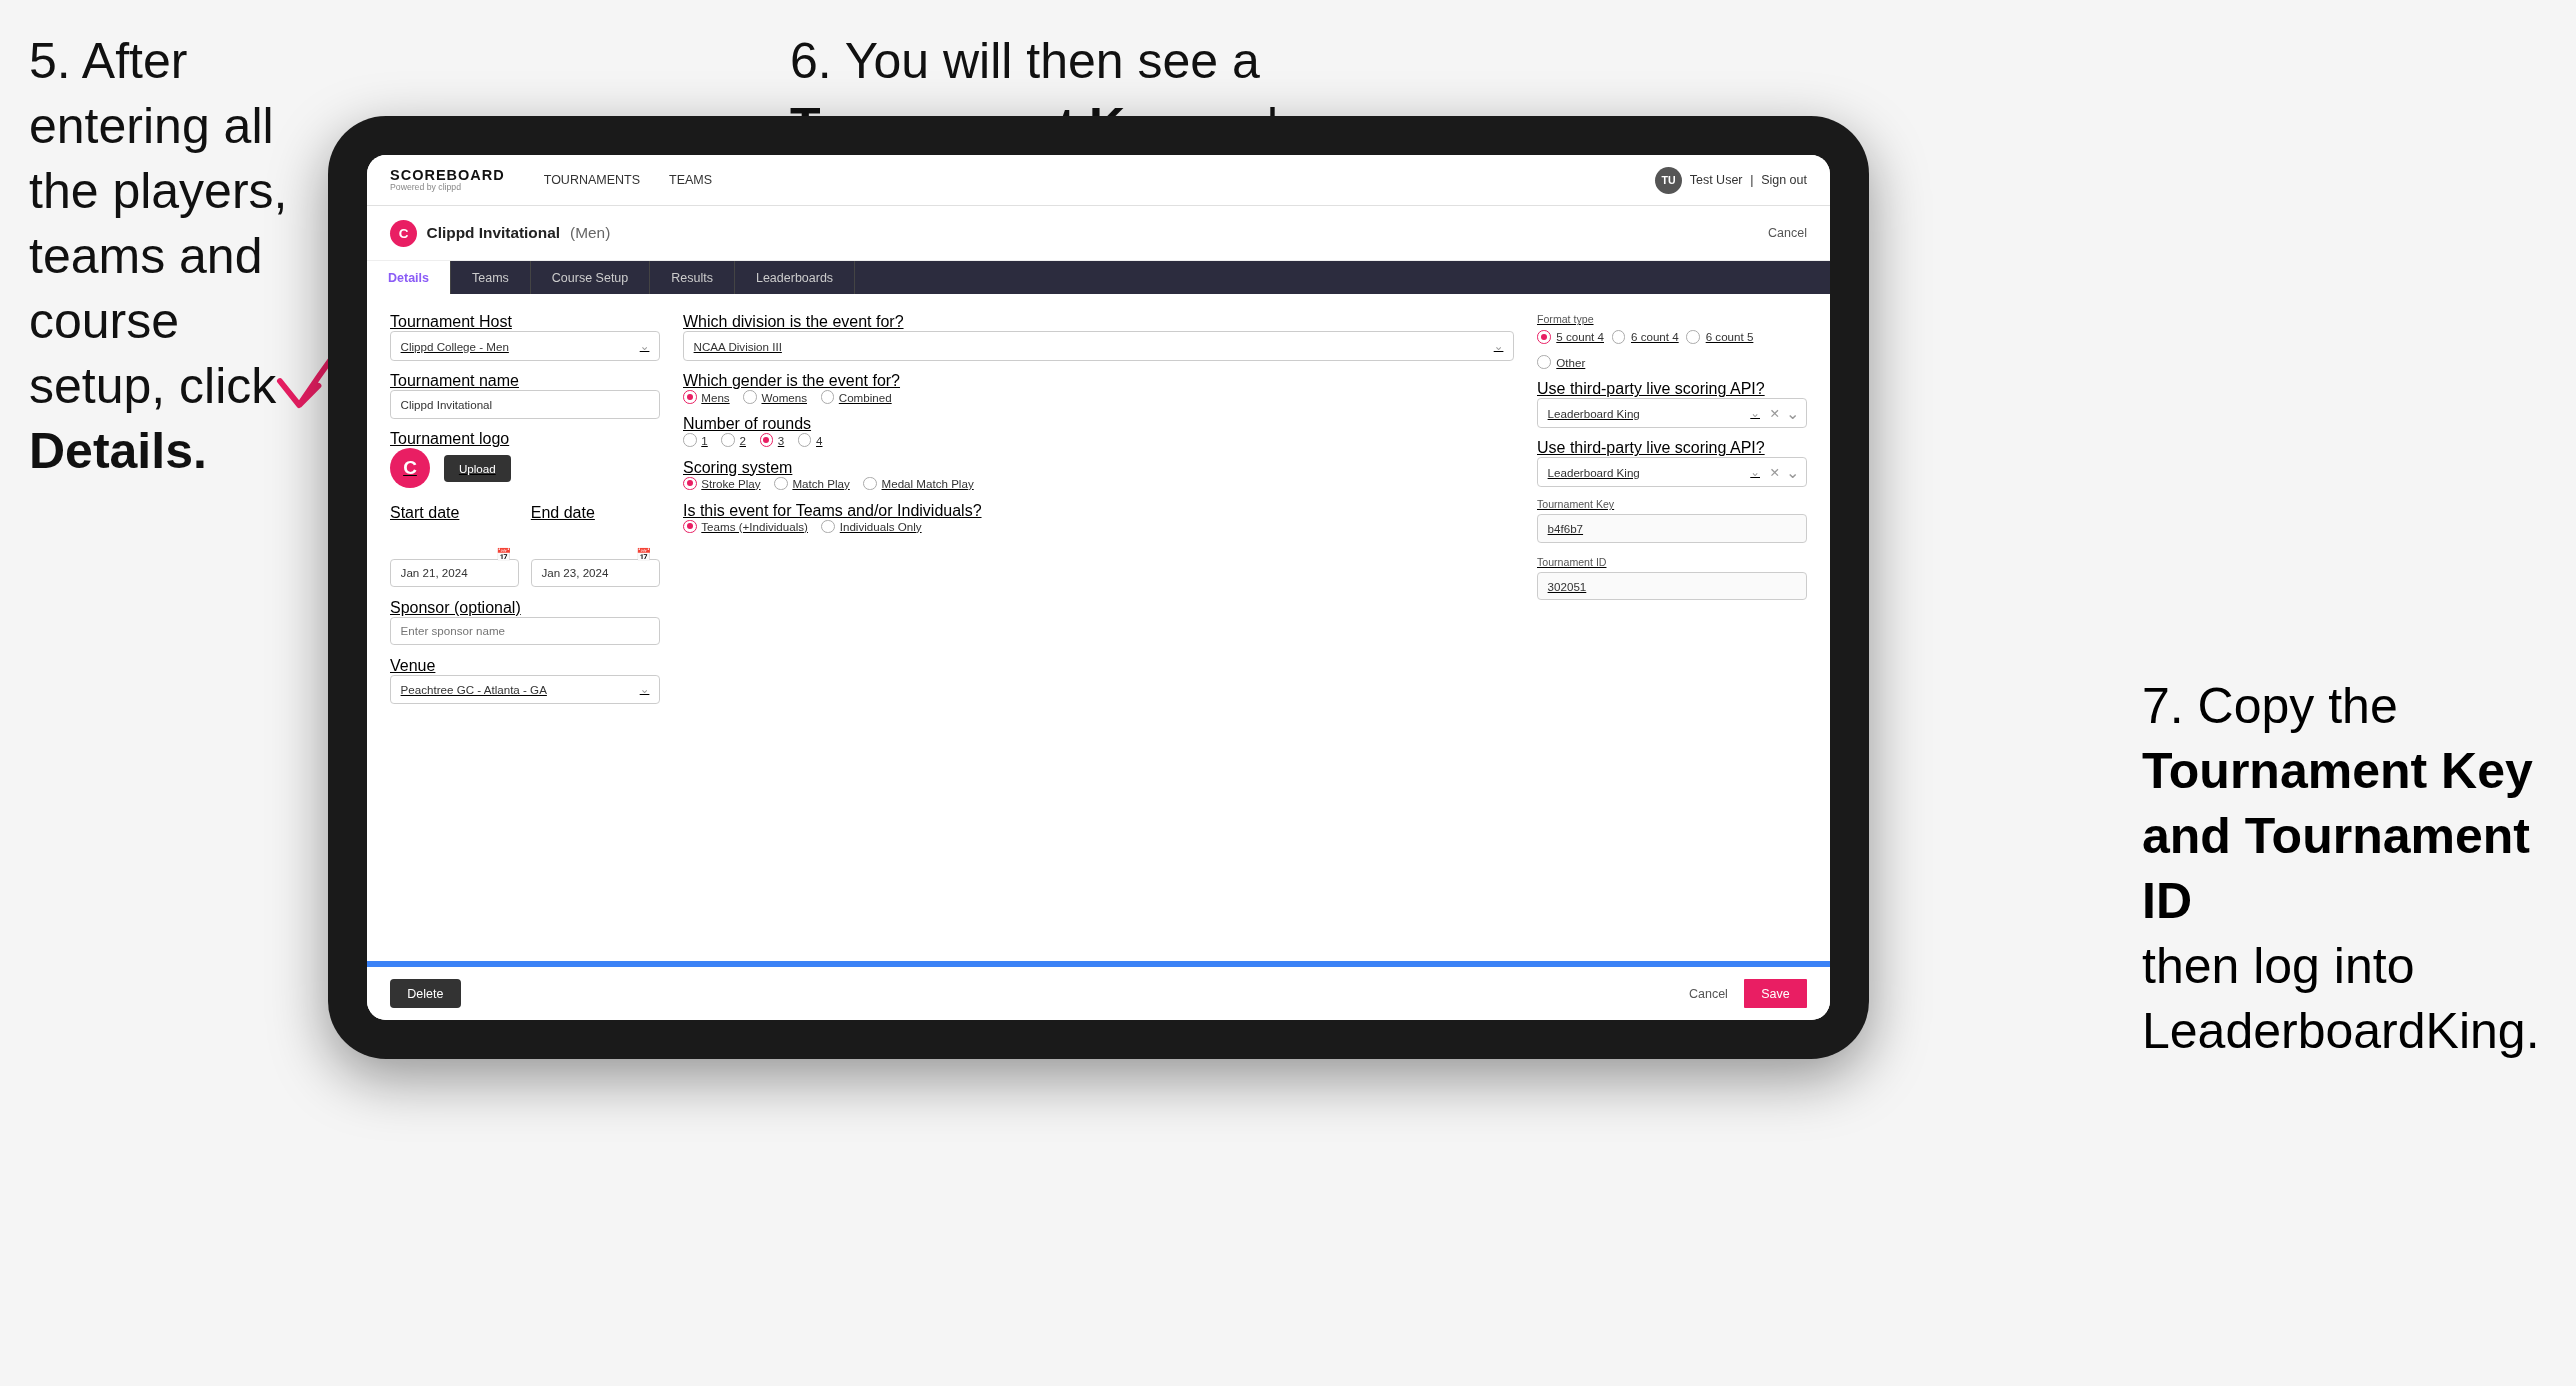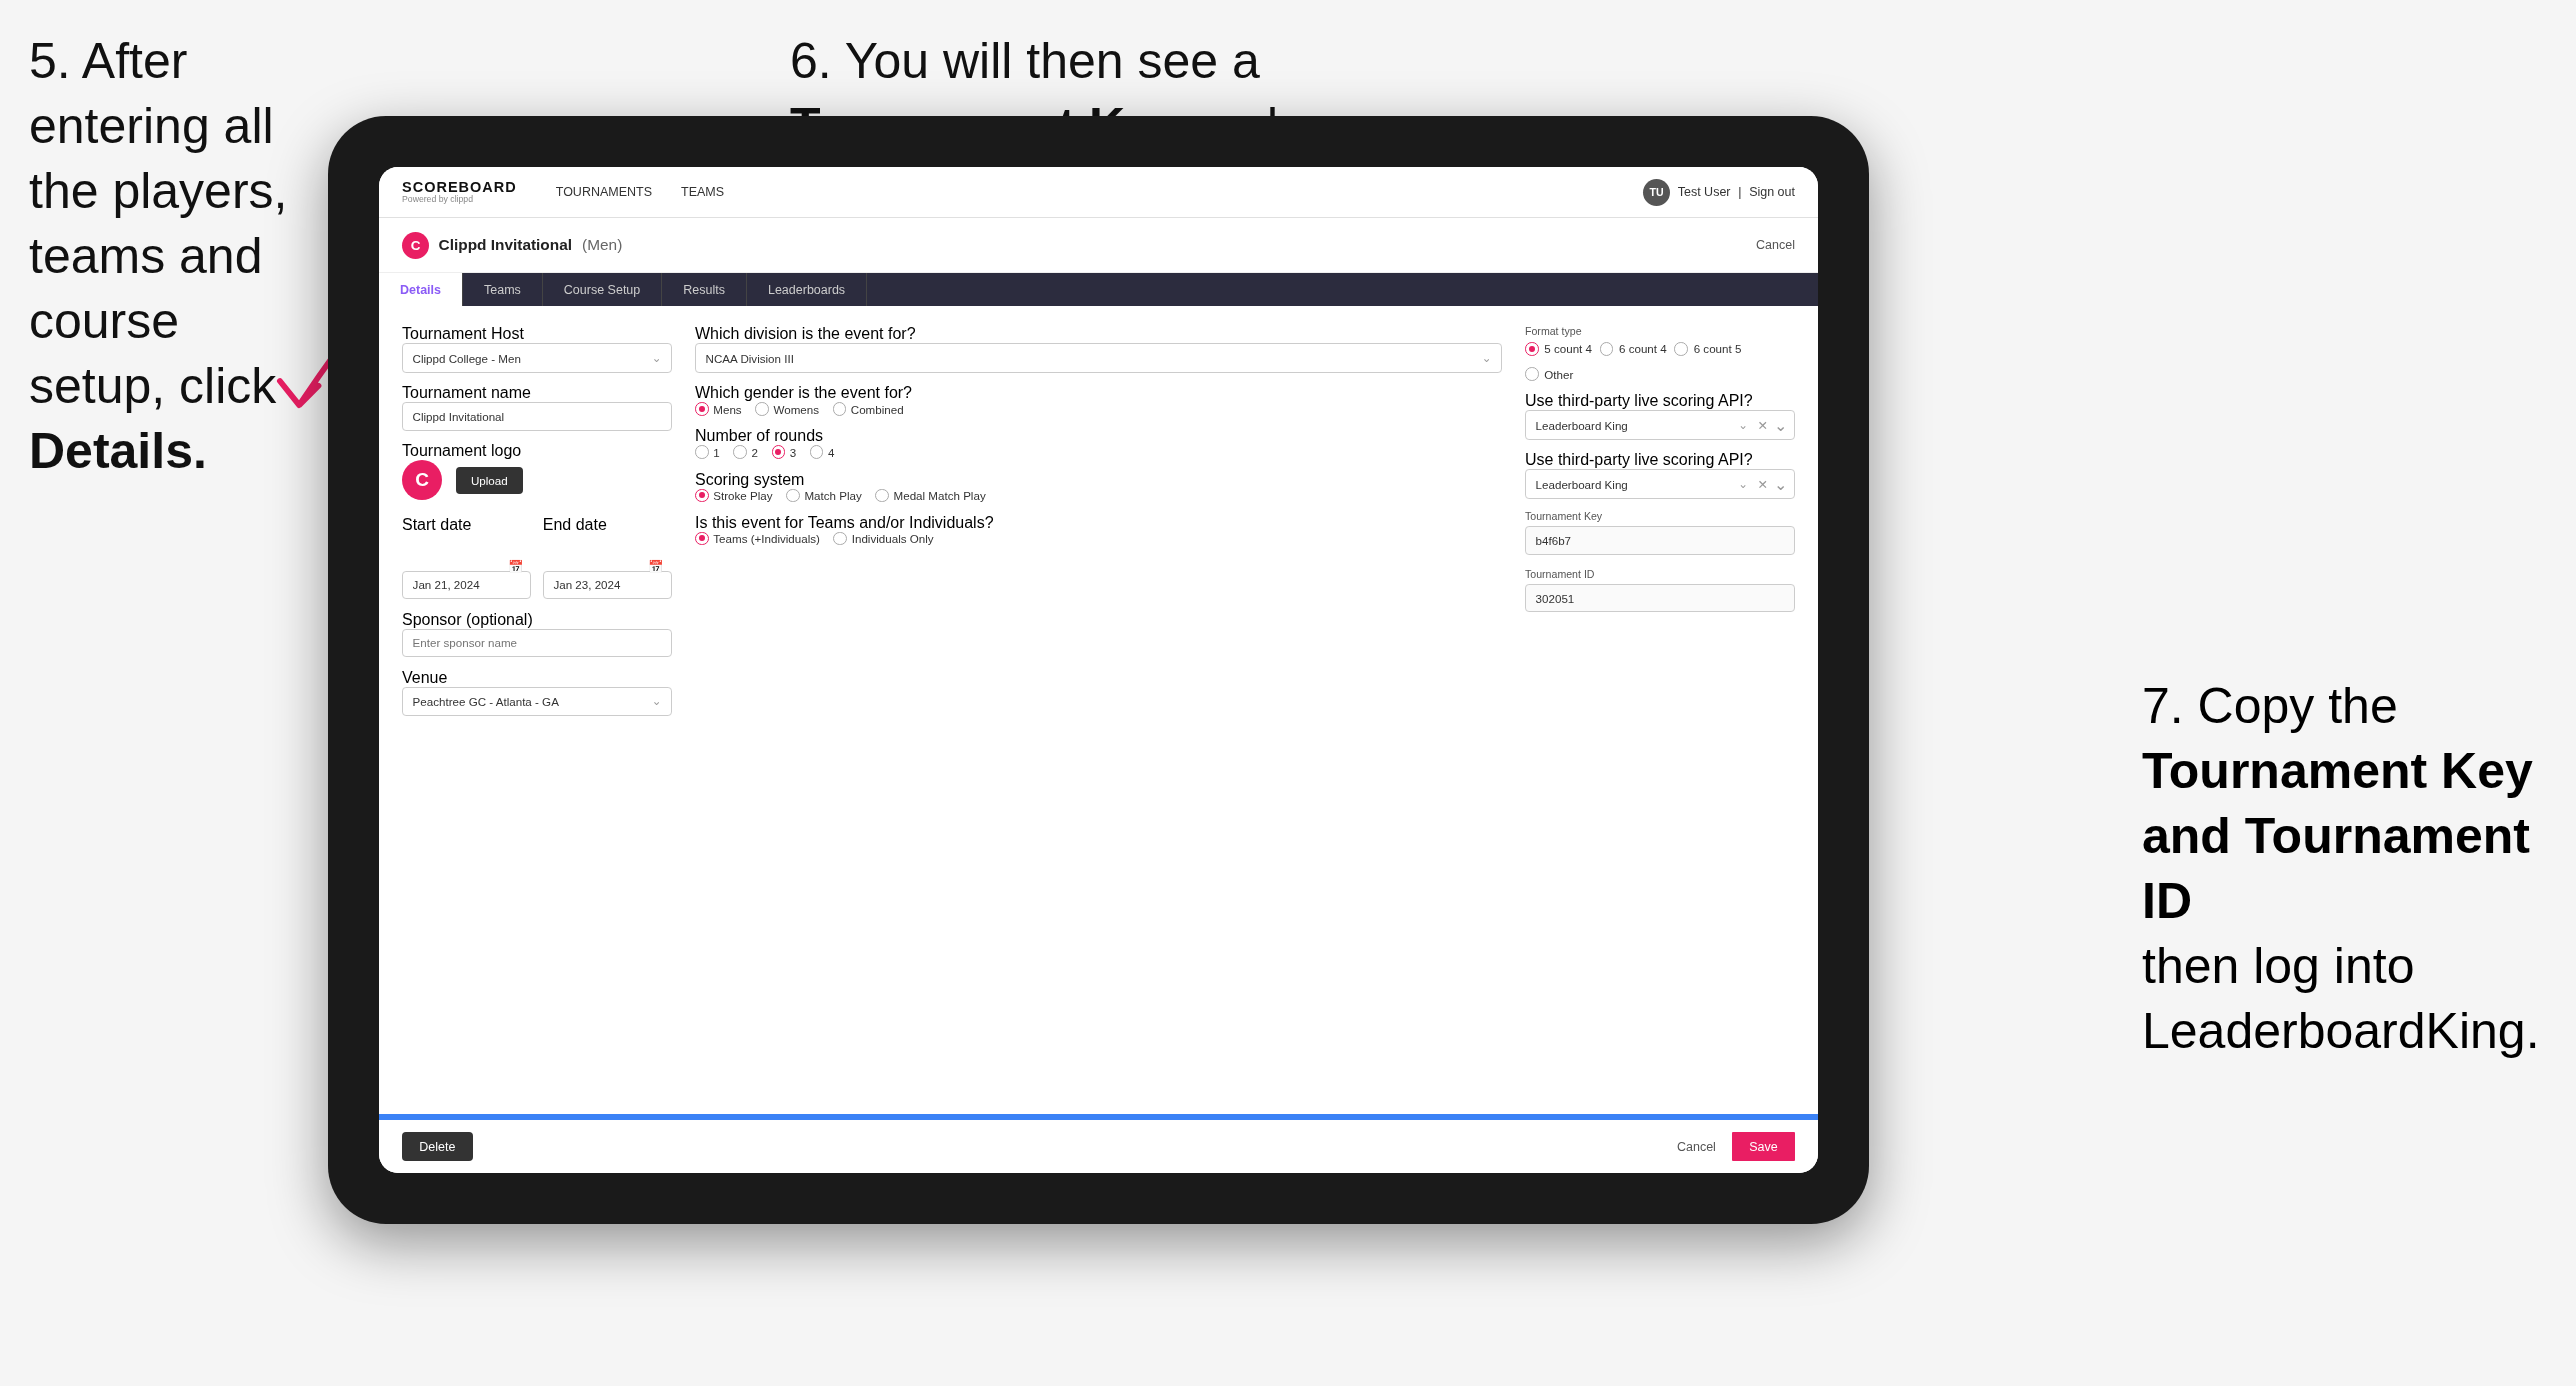--- a/index.html
+++ b/index.html
@@ -61,24 +61,24 @@
       width: 289px;
       height: 385px;
     }
 
     
     .tablet {
       position: absolute;
       top: 116px;
       left: 328px;
       width: 1541px;
-      height: 1108px;
+      height: 943px;
       background: #1a1a1a;
       border-radius: 58px;
-      padding: 51px;
+      padding: 39px;
       box-shadow: 0 19px 58px rgba(0,0,0,0.4);
     }
     .tablet-screen {
       width: 100%;
       height: 100%;
       background: #fff;
       border-radius: 19px;
       overflow: hidden;
       display: flex;
       flex-direction: column;
@@ -201,20 +201,21 @@
     }
 
     
     .main-content {
       flex: 1;
       overflow-y: auto;
       padding: 19px 23px;
       display: grid;
       grid-template-columns: 270px 1fr 270px;
       gap: 23px;
+      text-decoration: underline;
     }
     input[type="text"], select, .fake-select, .fake-input {
       width: 100%;
       border: 1px solid #ccc;
       border-radius: 3.9px;
       padding: 6.7px 9.6px;
       font-size: 11.6px;
       color: #333;
       background: #fff;
       outline: none;

